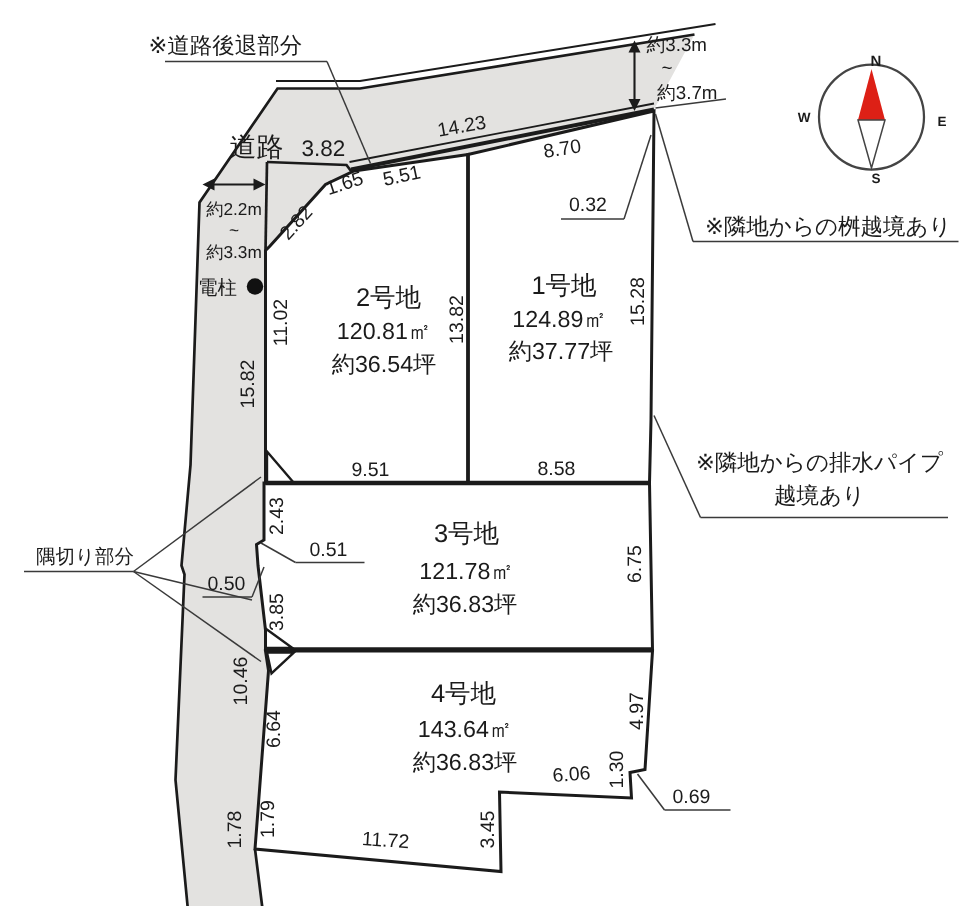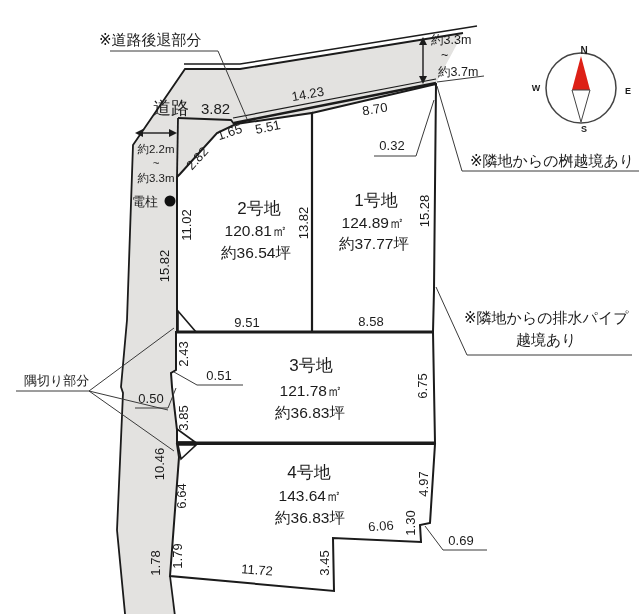--- a/index.html
+++ b/index.html
@@ -1,17 +1,17 @@
 <!DOCTYPE html>
 <html><head>
 <meta charset="utf-8">
 <style>
   html,body{margin:0;padding:0;background:#fff;}
   .stage{position:relative;width:640px;height:604px;background:#fff;overflow:hidden;
-         font-family:"Liberation Sans","DejaVu Sans",sans-serif;margin-top:10px;}
+         font-family:"Liberation Sans","DejaVu Sans",sans-serif;}
   svg text{fill:#1b1b1b;font-family:"Liberation Sans","DejaVu Sans",sans-serif;}
   .dim{font-size:13px;text-anchor:middle;dominant-baseline:middle;}
   .dimsm{font-size:12.5px;}
   .plotname{font-size:17px;text-anchor:middle;}
   .plotarea{font-size:15.5px;text-anchor:middle;}
   .ann{font-size:15px;}
   .annsm{font-size:13px;}
   .roadlbl{font-size:18px;}
   .roadnum{font-size:15px;}
   .tiny{font-size:11.5px;text-anchor:middle;}

